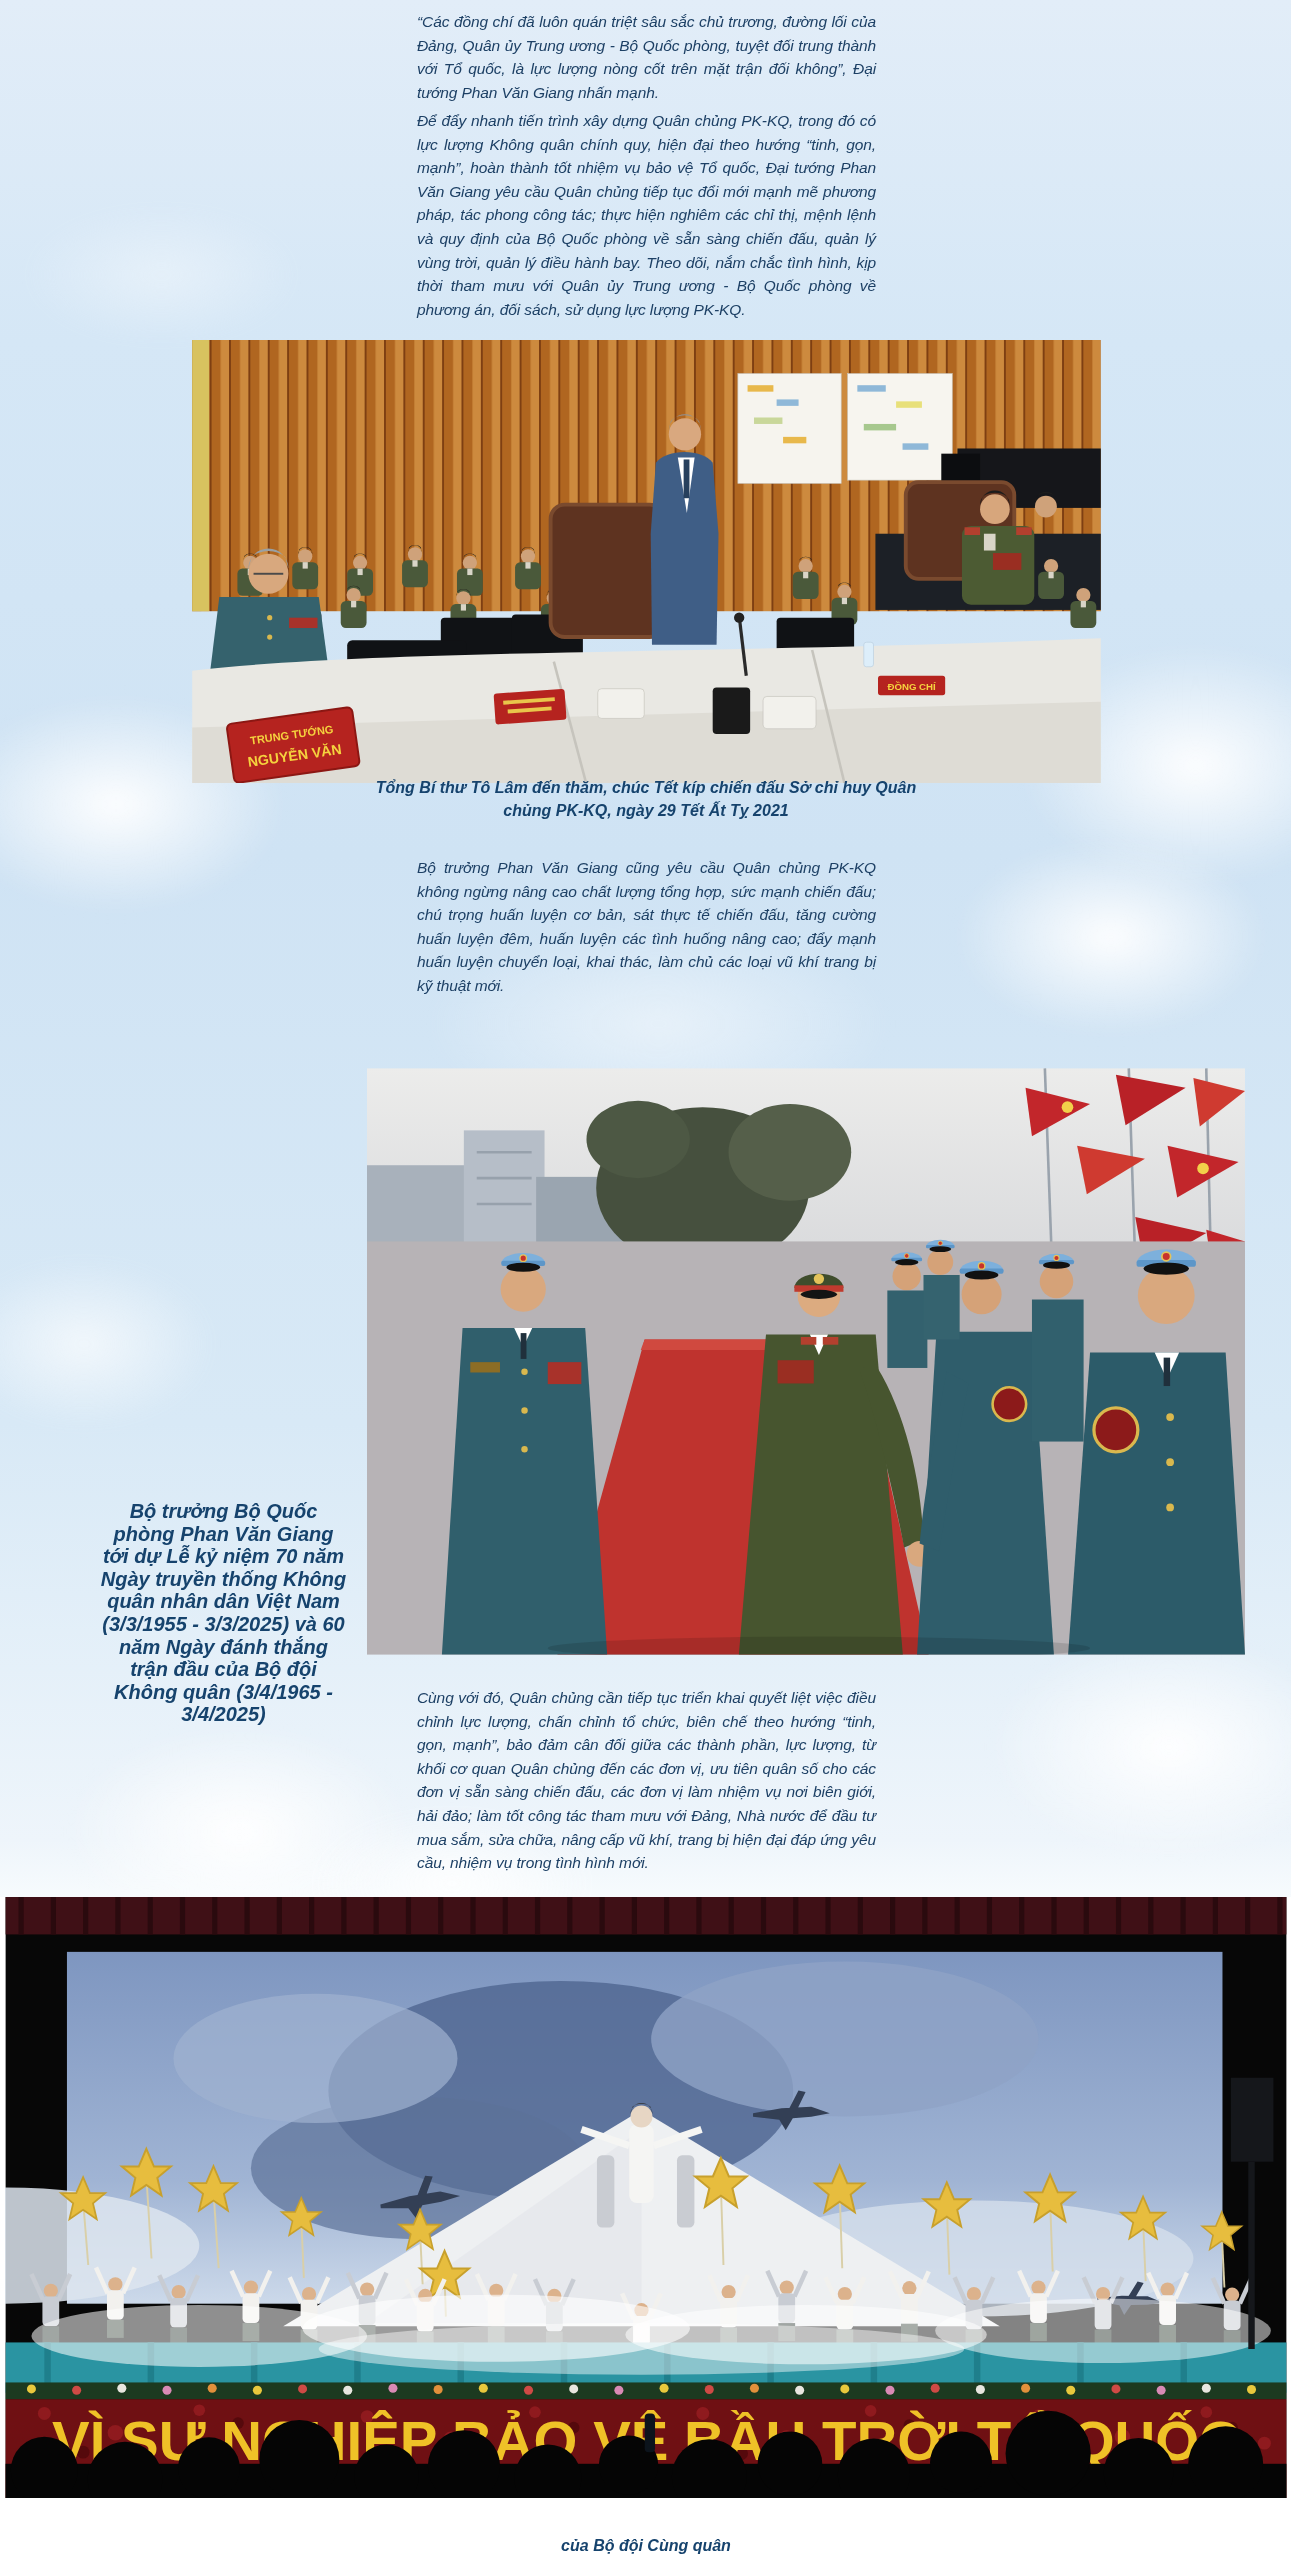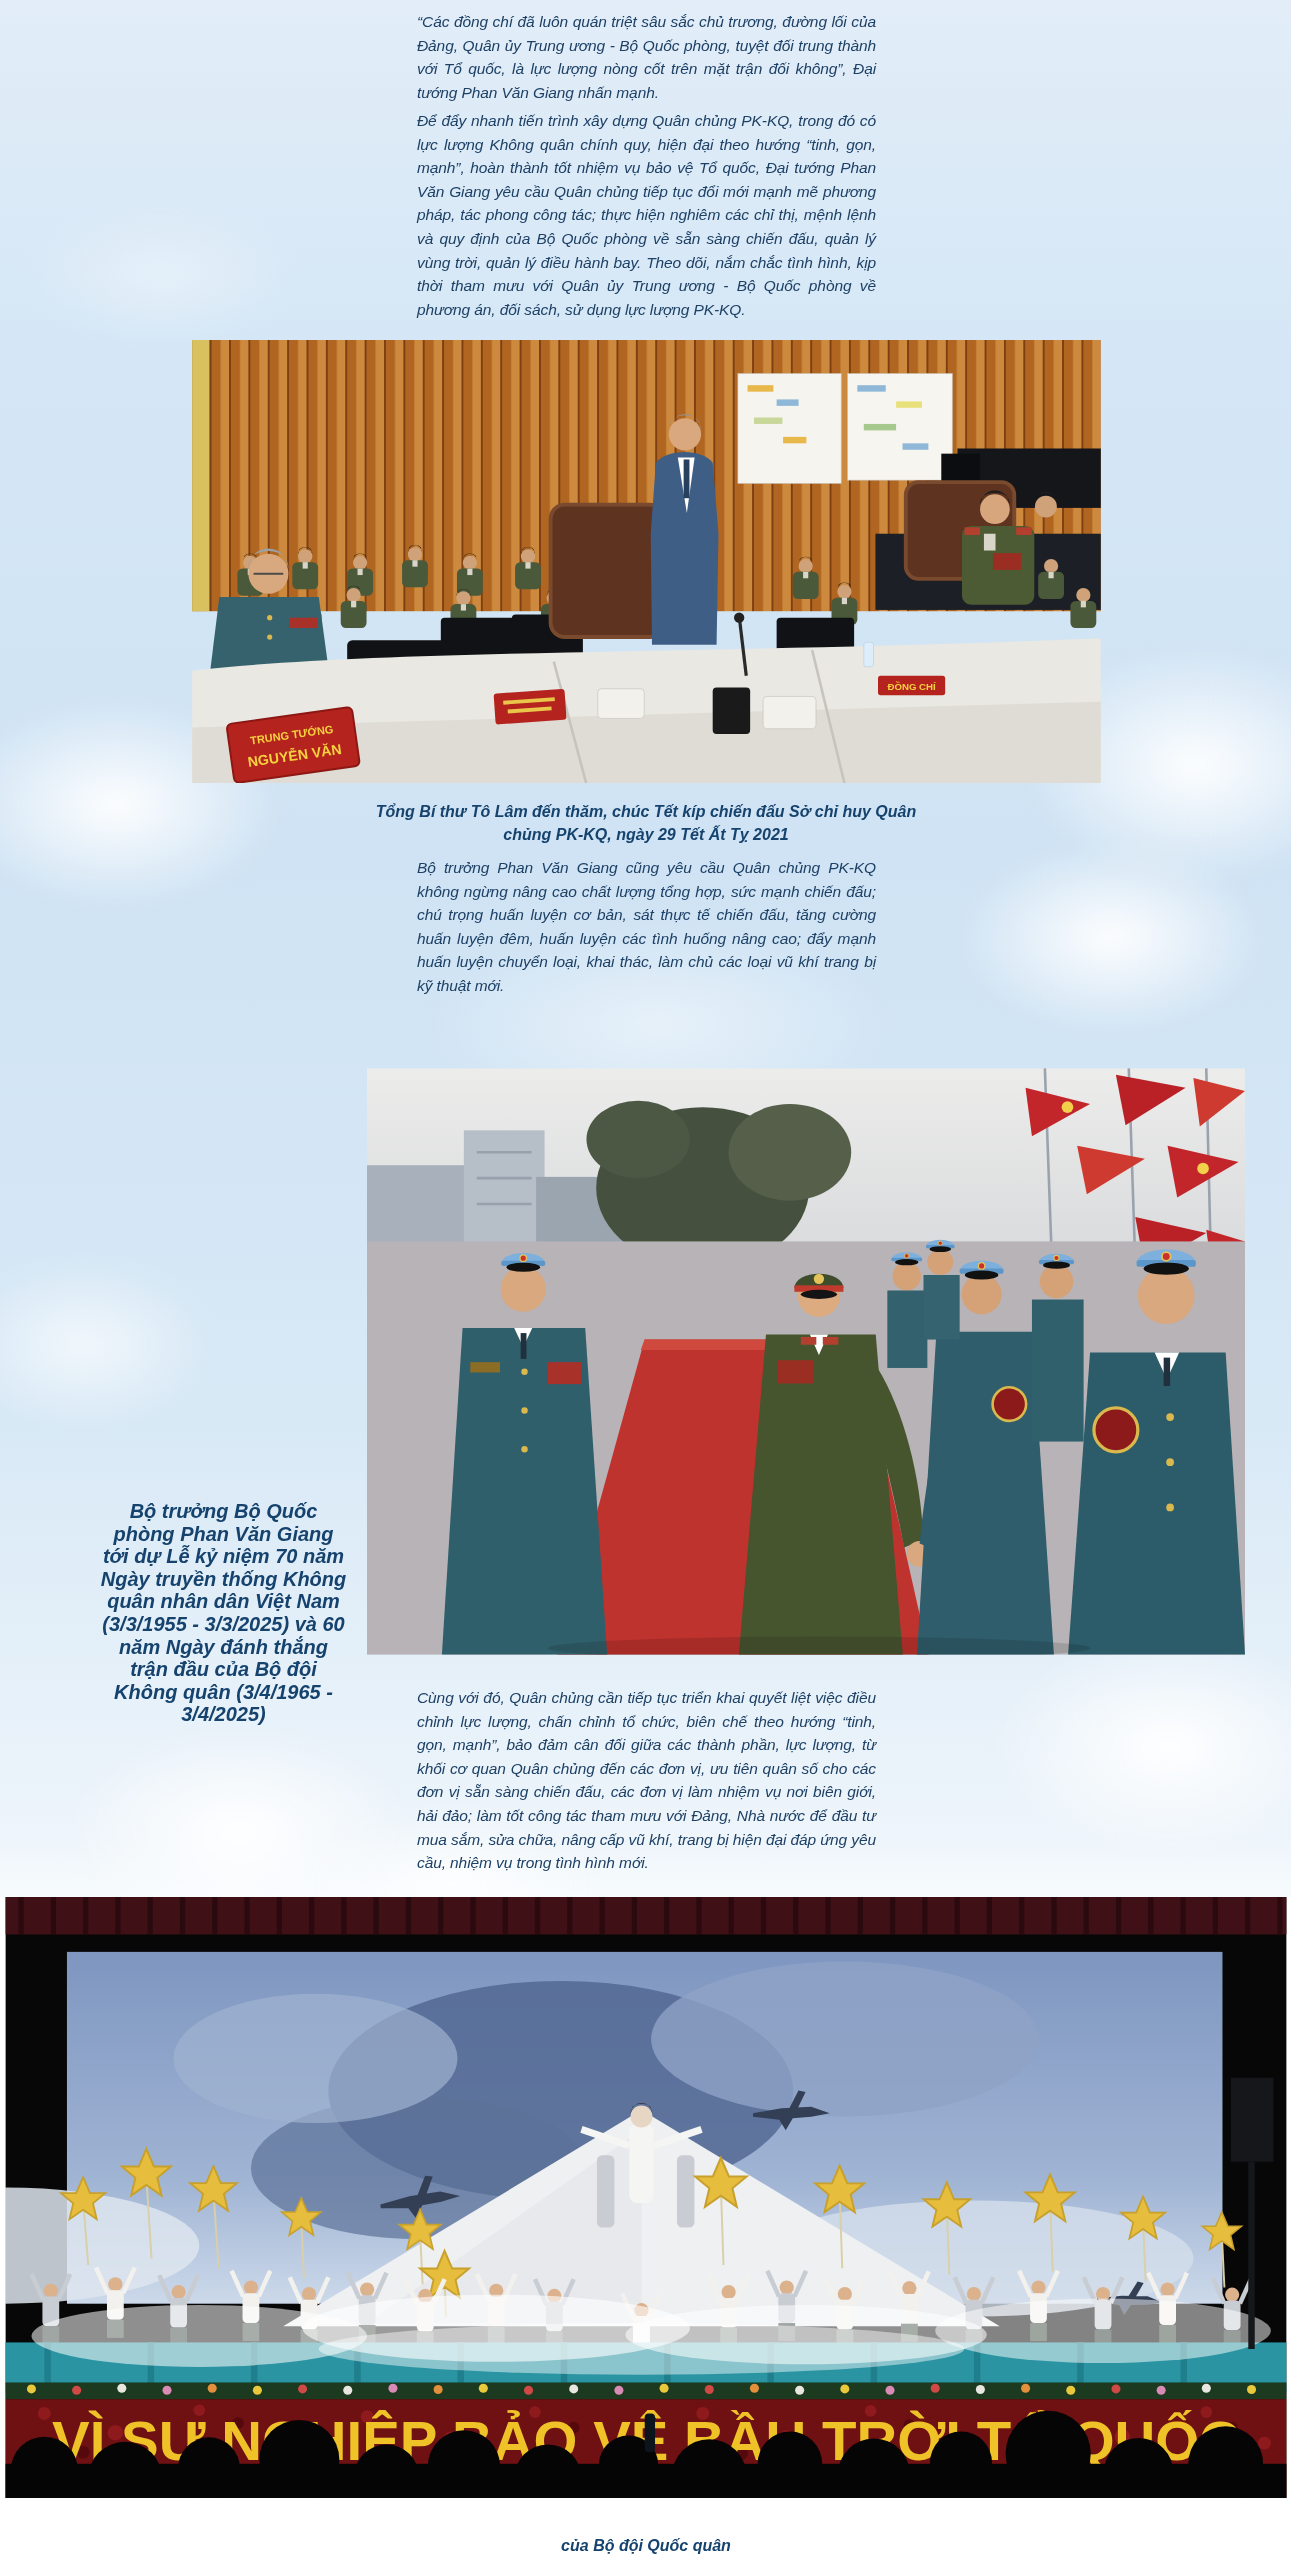--- a/index.html
+++ b/index.html
@@ -5,21 +5,21 @@
   html,body{margin:0;padding:0;}
   body{width:1292px;height:2576px;position:relative;font-family:"Liberation Sans",sans-serif;background:#ffffff;overflow:hidden;}
   .sky{position:absolute;left:0;top:0;width:1292px;height:1897px;
        background:linear-gradient(180deg,#e2edf8 0%,#d5e7f6 18%,#cfe3f4 45%,#d8e9f6 75%,#eef5fb 97%,#f7fbfd 100%);overflow:hidden;}
   .cloud{position:absolute;border-radius:50%;filter:blur(9px);
          background:radial-gradient(closest-side,rgba(255,255,255,0.95),rgba(255,255,255,0));}
   .whitefoot{position:absolute;left:0;top:2498px;width:1292px;height:78px;background:#ffffff;}
   .para{position:absolute;left:417px;width:459px;font-size:15.5px;line-height:23.6px;
         letter-spacing:-0.1px;color:#1d4065;text-align:justify;margin:0;font-style:italic;}
   .cap{position:absolute;color:#16436d;font-weight:bold;font-style:italic;text-align:center;margin:0;}
-  .cap1{left:323px;width:646px;top:800px;font-size:16px;line-height:23px;}
+  .cap1{left:323px;width:646px;top:776px;font-size:16px;line-height:23px;}
   .cap-side{left:100px;width:247px;top:1500px;font-size:20px;line-height:22.6px;}
   .cap3{left:194px;width:904px;top:2510px;font-size:16px;line-height:24px;}
   .photo{position:absolute;display:block;}
   svg text{font-family:"Liberation Sans",sans-serif;}
 </style>
 </head>
 <body>
 
 <div class="sky">
   <div class="cloud" style="left:-52px;top:698px;width:336px;height:213px;"></div>
@@ -553,15 +553,15 @@
       <circle cx="1480" cy="876" r="48"></circle>
     <circle cx="1615" cy="862" r="66"></circle>
       <circle cx="1755" cy="892" r="54"></circle>
       <circle cx="1890" cy="878" r="58"></circle>
     <rect x="990" y="800" width="16" height="60" rx="6" fill="#0c141c"></rect>
   </g>
 </svg>
 
 <p class="cap cap3">
   <br>
-  <span>của Bộ đội Quốc quân</span>
+  <span>của Bộ đội Cùng quân</span>
 </p>
 
 
 </body></html>

